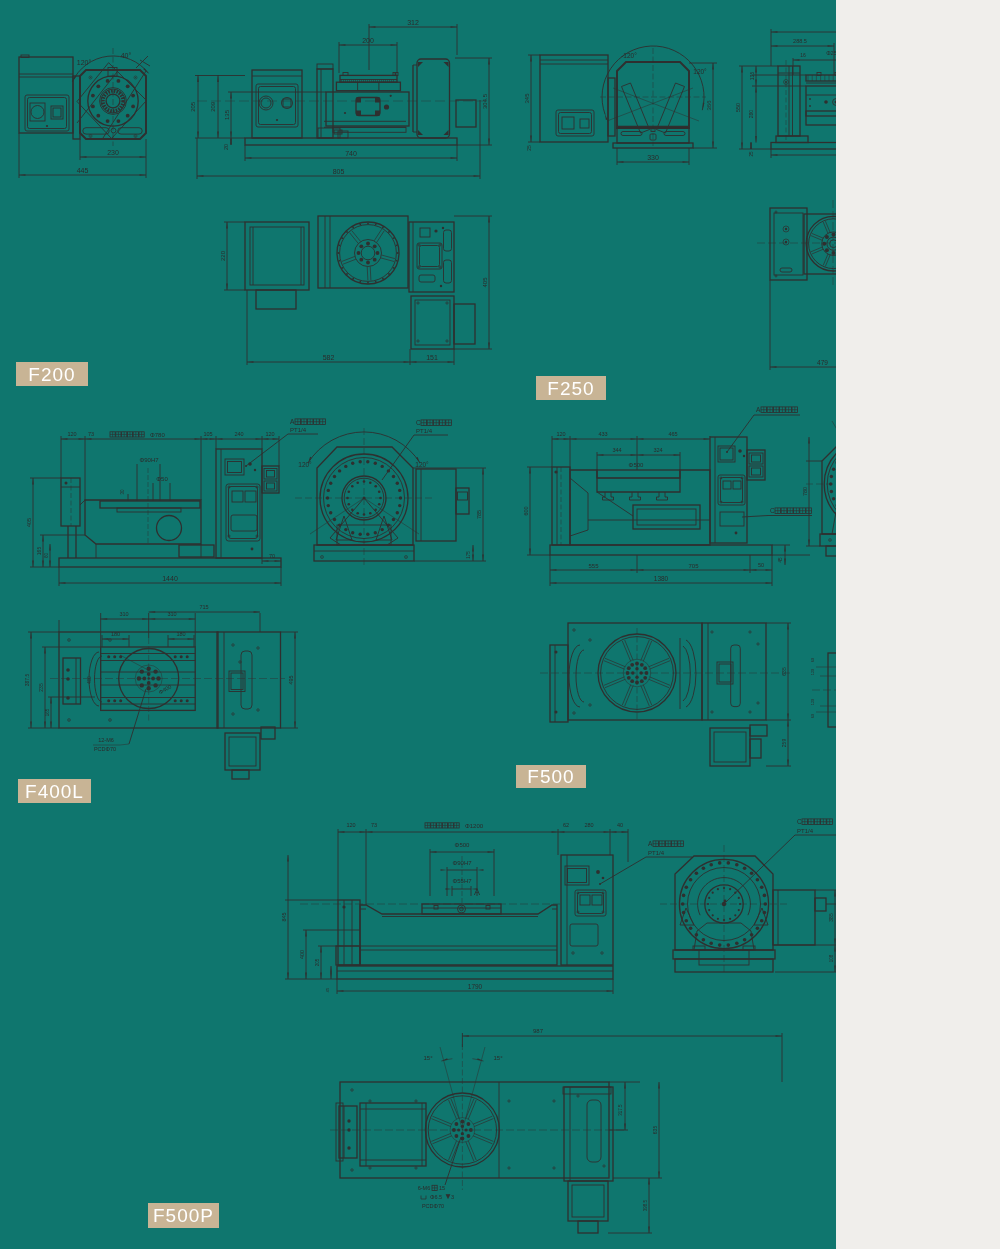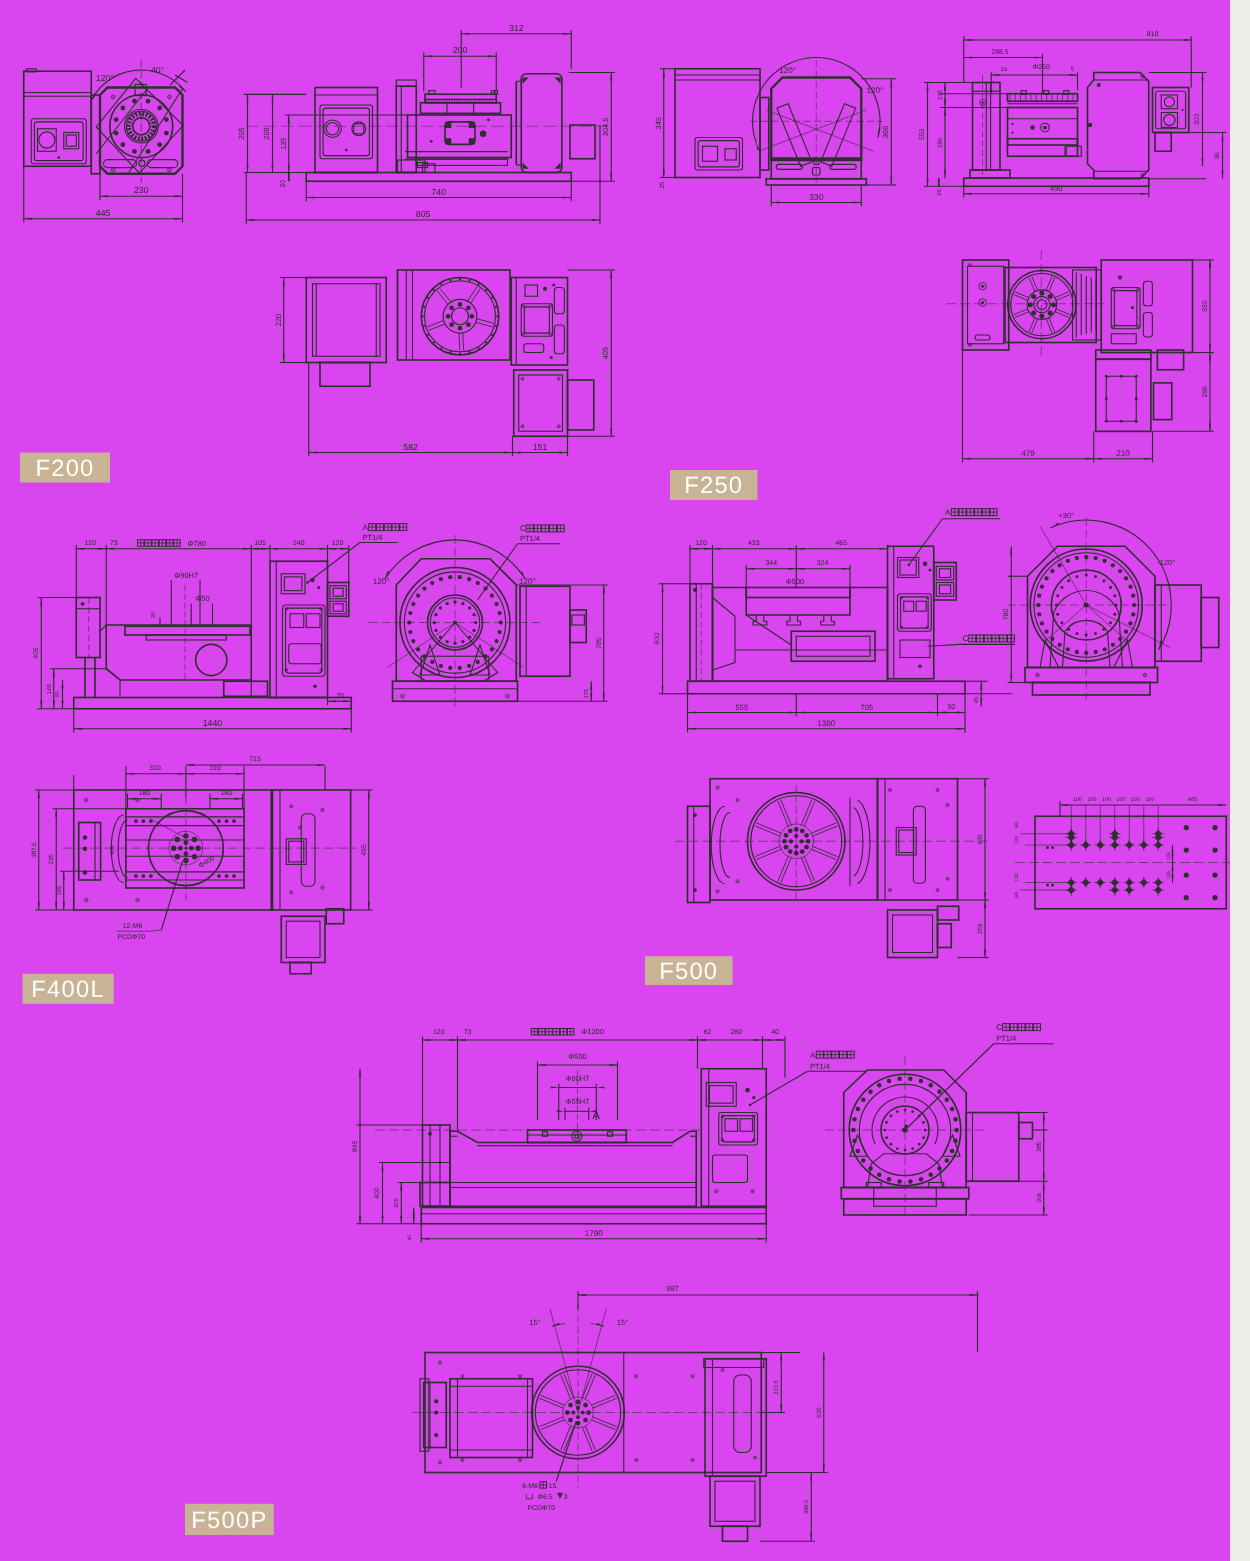--- a/index.html
+++ b/index.html
@@ -1,16 +1,16 @@
 <!DOCTYPE html>
 <html><head>
 <meta charset="utf-8">
 <style>
 html,body{margin:0;padding:0;background:#f0eeeb;}
-#page{width:984px;height:1249px;position:relative;background:#d946ef;overflow:hidden;}
+#page{width:836px;height:1249px;position:relative;background:#0f766e;overflow:hidden;}
 </style>
 </head>
 <body>
 <div id="page">
 <svg width="1000" height="1249" viewBox="0 0 1000 1249" xmlns="http://www.w3.org/2000/svg">
 
 <g>
 
 <rect x="19.0" y="57.0" width="54.0" height="76.0" fill="none" stroke="#2f2f2f" stroke-width="1.3"></rect>
 <line x1="19.0" y1="74.0" x2="73.0" y2="74.0" stroke="#2f2f2f" stroke-width="0.9"></line>

